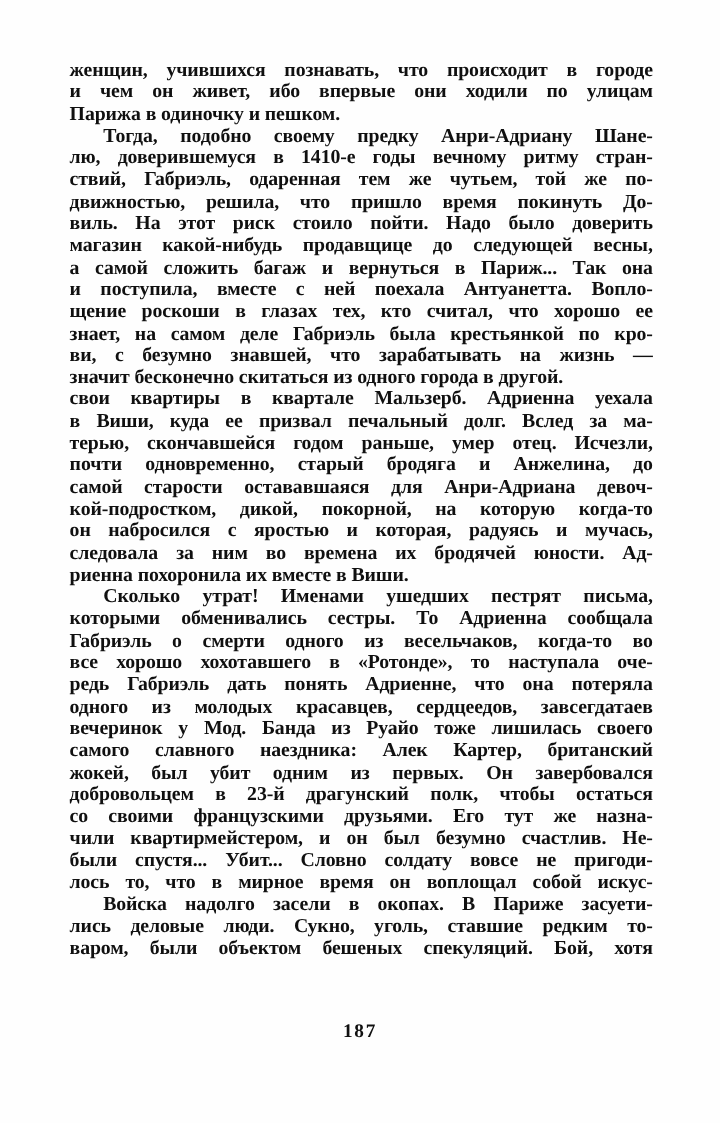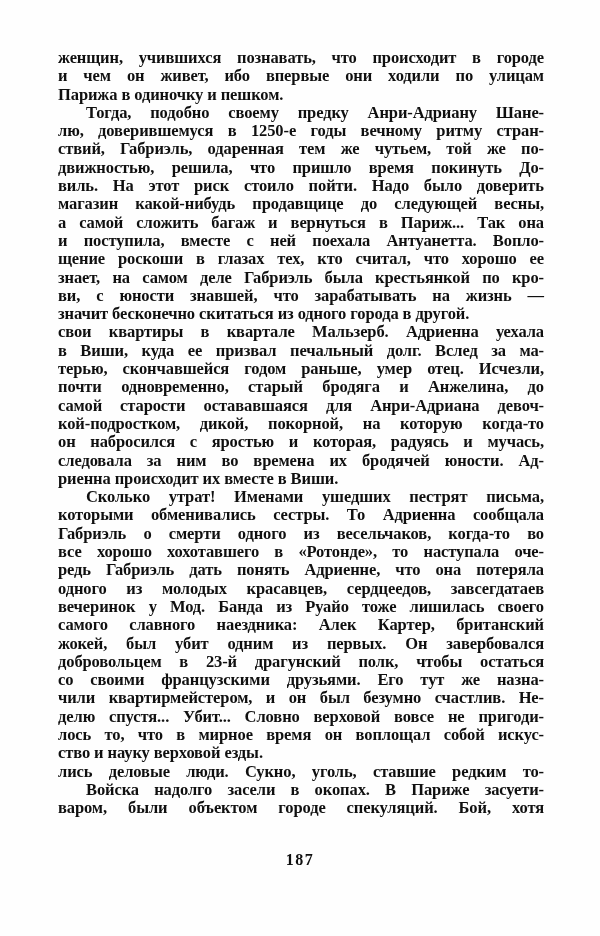--- a/index.html
+++ b/index.html
@@ -58,53 +58,52 @@
 </style>
 </head>
 <body>
 
 <div class="book-page">
   <div class="text-block">
       <div class="line">женщин, учившихся познавать, что происходит в городе</div>
       <div class="line">и чем он живет, ибо впервые они ходили по улицам</div>
       <div class="line end">Парижа в одиночку и пешком.</div>
       <div class="line indent">Тогда, подобно своему предку Анри-Адриану Шане-</div>
-      <div class="line">лю, доверившемуся в 1250-е годы вечному ритму стран-</div>
+      <div class="line">лю, доверившемуся в 1410-е годы вечному ритму стран-</div>
       <div class="line">ствий, Габриэль, одаренная тем же чутьем, той же по-</div>
       <div class="line">движностью, решила, что пришло время покинуть До-</div>
       <div class="line">виль. На этот риск стоило пойти. Надо было доверить</div>
       <div class="line">магазин какой-нибудь продавщице до следующей весны,</div>
       <div class="line">а самой сложить багаж и вернуться в Париж... Так она</div>
       <div class="line">и поступила, вместе с ней поехала Антуанетта. Вопло-</div>
       <div class="line">щение роскоши в глазах тех, кто считал, что хорошо ее</div>
       <div class="line">знает, на самом деле Габриэль была крестьянкой по кро-</div>
-      <div class="line">ви, с юности знавшей, что зарабатывать на жизнь —</div>
+      <div class="line">ви, с безумно знавшей, что зарабатывать на жизнь —</div>
       <div class="line end">значит бесконечно скитаться из одного города в другой.</div>
       <div class="line">свои квартиры в квартале Мальзерб. Адриенна уехала</div>
       <div class="line">в Виши, куда ее призвал печальный долг. Вслед за ма-</div>
       <div class="line">терью, скончавшейся годом раньше, умер отец. Исчезли,</div>
       <div class="line">почти одновременно, старый бродяга и Анжелина, до</div>
       <div class="line">самой старости остававшаяся для Анри-Адриана девоч-</div>
       <div class="line">кой-подростком, дикой, покорной, на которую когда-то</div>
       <div class="line">он набросился с яростью и которая, радуясь и мучась,</div>
       <div class="line">следовала за ним во времена их бродячей юности. Ад-</div>
-      <div class="line end">риенна происходит их вместе в Виши.</div>
+      <div class="line end">риенна похоронила их вместе в Виши.</div>
       <div class="line indent">Сколько утрат! Именами ушедших пестрят письма,</div>
       <div class="line">которыми обменивались сестры. То Адриенна сообщала</div>
       <div class="line">Габриэль о смерти одного из весельчаков, когда-то во</div>
       <div class="line">все хорошо хохотавшего в «Ротонде», то наступала оче-</div>
       <div class="line">редь Габриэль дать понять Адриенне, что она потеряла</div>
       <div class="line">одного из молодых красавцев, сердцеедов, завсегдатаев</div>
       <div class="line">вечеринок у Мод. Банда из Руайо тоже лишилась своего</div>
       <div class="line">самого славного наездника: Алек Картер, британский</div>
       <div class="line">жокей, был убит одним из первых. Он завербовался</div>
       <div class="line">добровольцем в 23-й драгунский полк, чтобы остаться</div>
       <div class="line">со своими французскими друзьями. Его тут же назна-</div>
       <div class="line">чили квартирмейстером, и он был безумно счастлив. Не-</div>
-      <div class="line">делю спустя... Убит... Словно верховой вовсе не пригоди-</div>
+      <div class="line">были спустя... Убит... Словно солдату вовсе не пригоди-</div>
       <div class="line">лось то, что в мирное время он воплощал собой искус-</div>
-      <div class="line end">ство и науку верховой езды.</div>
+      <div class="line indent">Войска надолго засели в окопах. В Париже засуети-</div>
       <div class="line">лись деловые люди. Сукно, уголь, ставшие редким то-</div>
-      <div class="line indent">Войска надолго засели в окопах. В Париже засуети-</div>
-      <div class="line">варом, были объектом городе спекуляций. Бой, хотя</div>
+      <div class="line">варом, были объектом бешеных спекуляций. Бой, хотя</div>
     </div>
   <div class="page-number">187</div>
 </div>
 
 </body></html>

